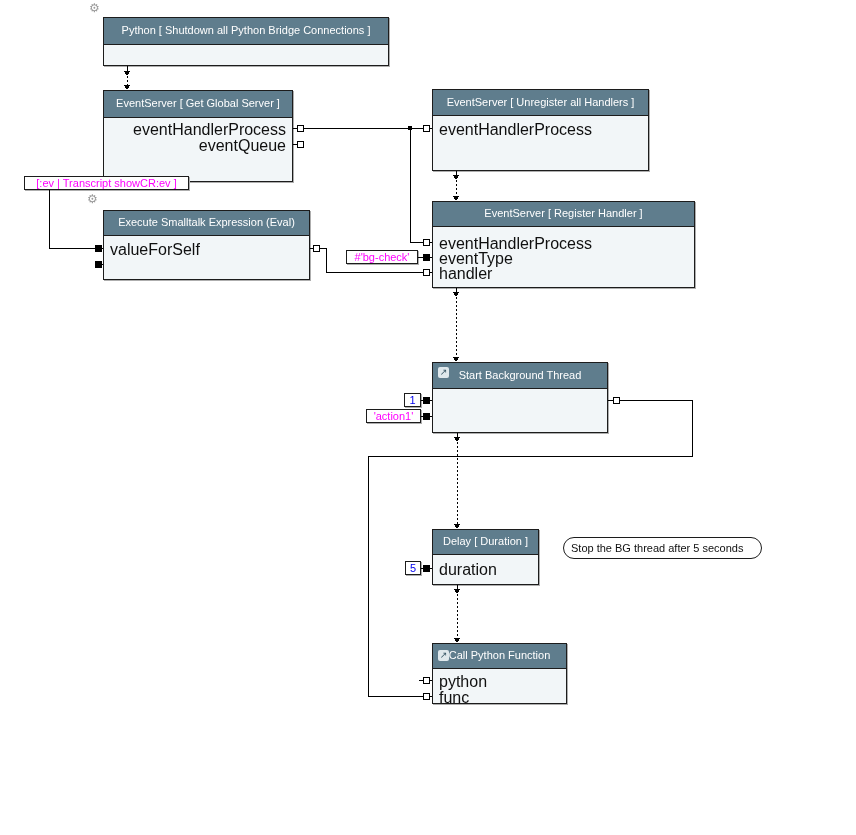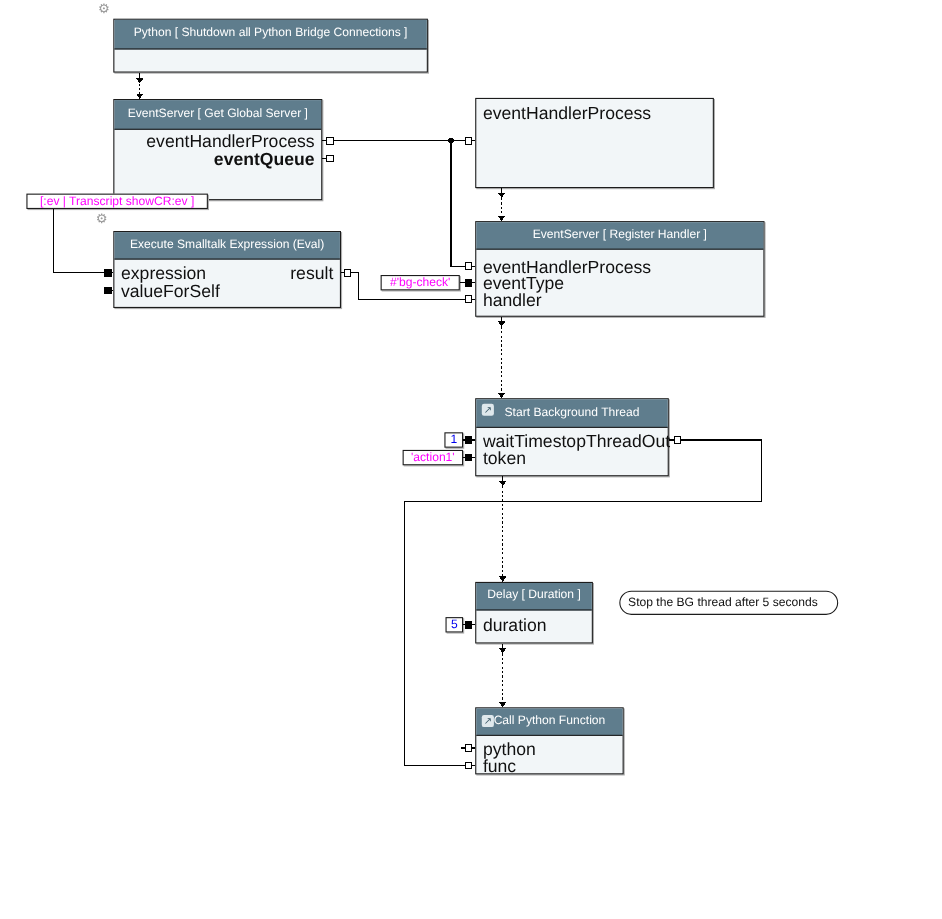--- a/index.html
+++ b/index.html
@@ -36,43 +36,40 @@
     <div class="hdr" style="height:26px;line-height:25px;">Python [ Shutdown all Python Bridge Connections ]</div>
     <div class="body" style="height:21px;"></div>
   </div>
 
   <div class="node" style="left:103px;top:90px;width:190px;height:92px;">
     <div class="hdr" style="height:26px;line-height:25px;">EventServer [ Get Global Server ]</div>
     <div class="body" style="height:44px;padding-top:4px;">
       <div class="row out" style="height:16px;line-height:16px;">
         <span>eventHandlerProcess</span>
       </div>
-      <div class="row out" style="height:16px;line-height:16px;font-weight:bold;">
+      <div class="row out" style="height:16px;line-height:16px;">
         <span>eventQueue</span>
       </div>
     </div>
   </div>
 
   <div class="node" style="left:432px;top:89px;width:217px;height:82px;">
+    <div class="hdr" style="height:25px;line-height:24px;">EventServer [ Unregister all Handlers ]</div>
     <div class="body" style="height:55px;padding-top:6px;">
       <div class="row in" style="height:16px;line-height:16px;">
         <span>eventHandlerProcess</span>
       </div>
     </div>
   </div>
 
   <div class="vlabel magenta" style="left:24px;top:176px;width:165px;height:14px;line-height:12px;">[:ev | Transcript showCR:ev ]</div>
 
   <div class="node" style="left:103px;top:210px;width:207px;height:70px;">
     <div class="hdr" style="height:24px;line-height:23px;">Execute Smalltalk Expression (Eval)</div>
     <div class="body" style="height:44px;padding-top:6px;">
-      <div class="row dual" style="height:16px;line-height:16px;">
-        <span>expression</span>
-        <span>result</span>
-      </div>
       <div class="row in" style="height:16px;line-height:16px;">
         <span>valueForSelf</span>
       </div>
     </div>
   </div>
 
   <div class="node" style="left:432px;top:201px;width:263px;height:87px;">
     <div class="hdr" style="height:24px;line-height:23px;">EventServer [ Register Handler ]</div>
     <div class="body" style="height:61px;padding-top:9px;">
       <div class="row in" style="height:15px;line-height:15px;">
@@ -86,29 +83,20 @@
       </div>
     </div>
   </div>
 
   <div class="vlabel magenta" style="left:346px;top:250px;width:72px;height:14px;line-height:12px;">#'bg-check'</div>
 
   <div class="node" style="left:432px;top:362px;width:176px;height:71px;">
     <div class="hdr" style="height:25px;line-height:24px;">
       <span class="launch">↗</span>
       <span>Start Background Thread</span>
-    </div>
-    <div class="body" style="height:44px;padding-top:5px;">
-      <div class="row dual" style="height:16px;line-height:16px;">
-        <span>waitTime</span>
-        <span>stopThreadOut</span>
-      </div>
-      <div class="row in" style="height:16px;line-height:16px;">
-        <span>token</span>
-      </div>
     </div>
   </div>
 
   <div class="vlabel blue" style="left:404px;top:393px;width:17px;height:14px;line-height:12px;">1</div>
   <div class="vlabel magenta" style="left:366px;top:409px;width:55px;height:14px;line-height:12px;">'action1'</div>
 
   <div class="node" style="left:432px;top:529px;width:107px;height:56px;">
     <div class="hdr" style="height:24px;line-height:23px;">Delay [ Duration ]</div>
     <div class="body" style="height:30px;padding-top:7px;">
       <div class="row in" style="height:16px;line-height:16px;">

